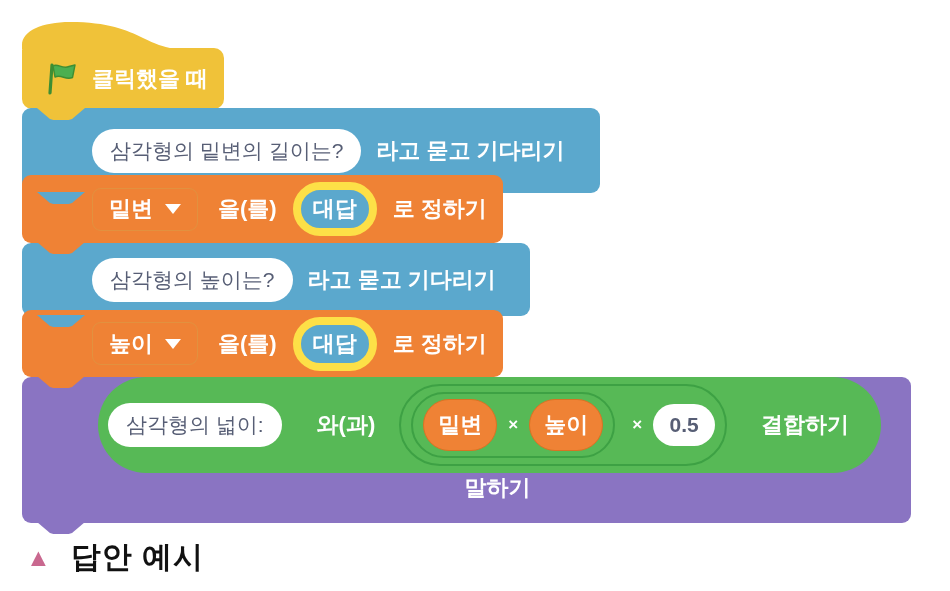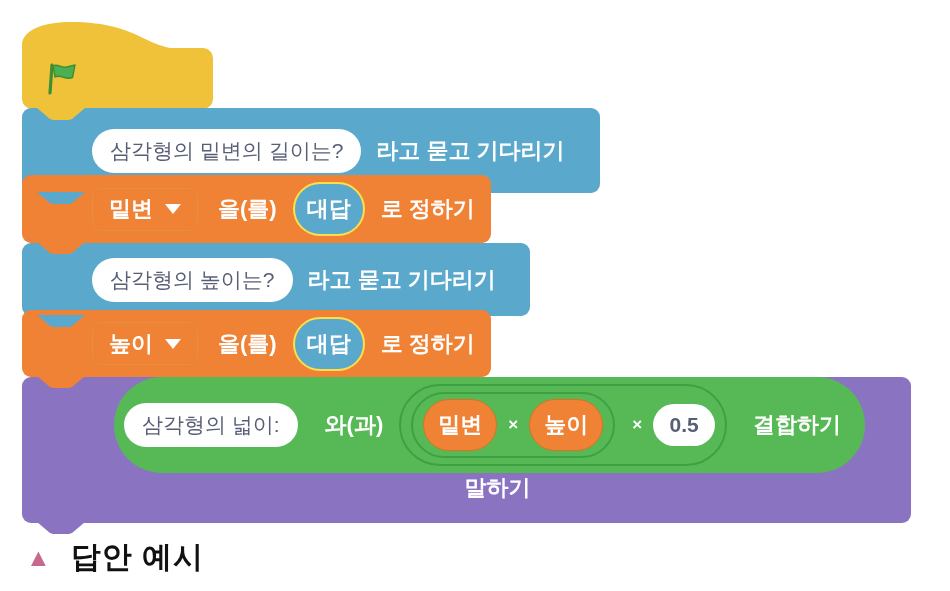--- a/index.html
+++ b/index.html
@@ -48,21 +48,21 @@
   
   .dropdown{
     height:43px; min-width:106px; border:1px solid #e2913f; border-radius:9px;
     display:inline-flex; align-items:center; justify-content:center; gap:12px;
     padding:0 14px; margin-right:20px; box-sizing:border-box; cursor:pointer;
   }
   .dd-arrow{width:0; height:0; border-left:8px solid transparent;
     border-right:8px solid transparent; border-top:10px solid #ffffff;}
   
   .reporter{
-    background:#5ba8cd; border:2px solid #fde047; color:#ffffff;
+    background:#5ba8cd; border:8px solid #fde047; color:#ffffff;
     height:54px; min-width:70px; border-radius:28px; display:inline-flex;
     align-items:center; justify-content:center; padding:0 12px;
     margin:0 16px; box-sizing:border-box; font-size:22px; font-weight:600;
   }
   
   .join{
     background:#57b956; height:96px; border-radius:48px; display:inline-flex;
     align-items:center; padding:0 12px 0 10px; margin-right:16px;
   }
   .mult{
@@ -71,41 +71,42 @@
   }
   .mult.outer{height:82px; border-radius:41px; padding:0 10px; margin:0 14px 0 4px;}
   .mult.inner{height:66px; border-radius:33px; padding:0 10px; margin-right:6px;}
   .varpill{
     background:#ef8235; border:1.5px solid #da7223; color:#ffffff;
     height:52px; min-width:74px; border-radius:26px; display:inline-flex;
     align-items:center; justify-content:center; padding:0 14px;
     box-sizing:border-box; font-size:22px; font-weight:600;
   }
   .op{font-size:17px; font-weight:700; margin:0 11px; color:#ffffff;}
-  .join .lbl{margin:0 12px;text-align:right;}
+  .join .lbl{margin:0 20px;text-align:right;}
   
   .caption{position:absolute; left:26px; top:537px; display:flex; align-items:center;}
   .cap-marker{color:#c9688f; font-size:25px; margin-right:20px; line-height:1;}
   .cap-text{color:#111111; font-size:30px; font-weight:700; letter-spacing:1px;}
 </style>
 </head>
 <body>
 
 <div class="screen">
 
   <div class="block hat c-yellow">
     <svg class="dome" viewBox="0 0 150 27" aria-hidden="true">
       <path d="M0,27 L0,23 C0,9 20,0 48,0 C86,0 105,8 121,16 C133,22 142,25 150,26.5 L150,27 Z" fill="#f0c239"></path>
     </svg>
     <span class="flag">
       <svg viewBox="0 0 36 34" width="36" height="34">
         <path d="M8,3 L6,31" stroke="#3e8e33" stroke-width="3.2" stroke-linecap="round" fill="none"></path>
         <path d="M9,4 C14,1 18,7.5 25,4.5 L31,3 L28.5,15.5 C21.5,18.5 17.5,12 11,15 Z" fill="#4caf50" stroke="#3e8e33" stroke-width="1.4" stroke-linejoin="round"></path>
       </svg>
     </span>
+    <span class="lbl">클릭했을 때</span>
     <span class="tab t-yellow"></span>
   </div>
 
   <div class="block ask1 c-blue">
     <span class="pill">삼각형의 밑변의 길이는?</span>
     <span class="lbl">라고 묻고 기다리기</span>
     <span class="tab t-blue"></span>
   </div>
 
   <div class="block set1 c-orange">

